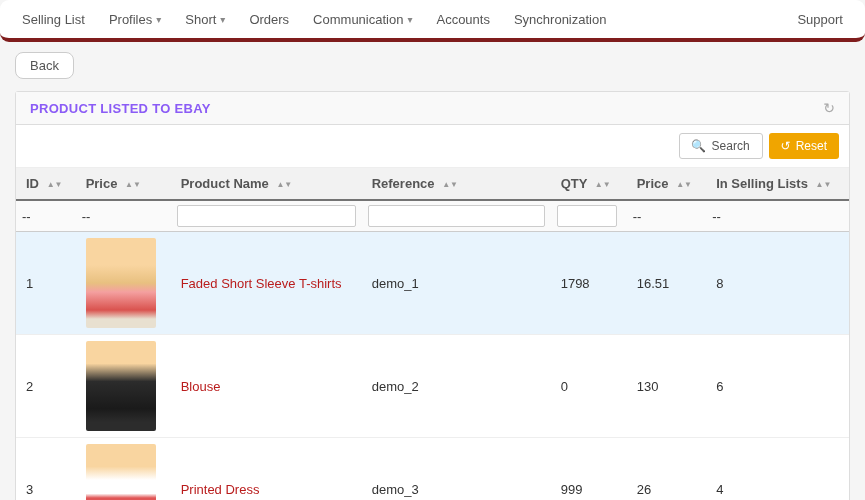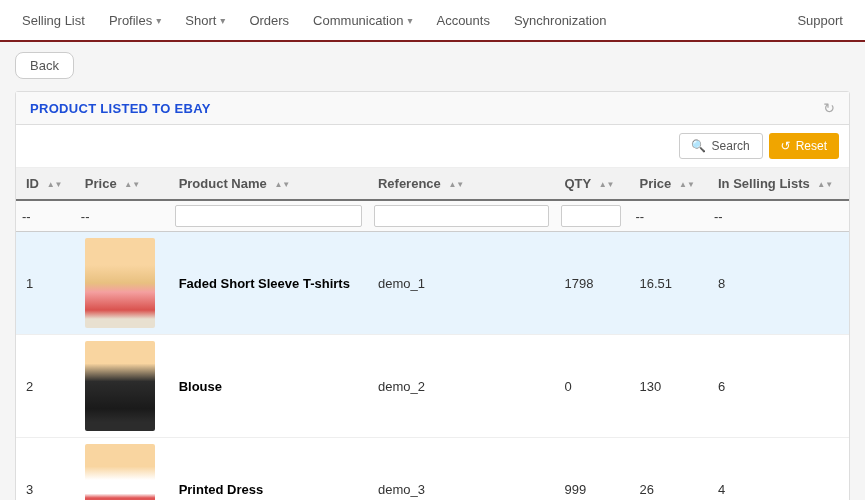--- a/index.html
+++ b/index.html
@@ -1,26 +1,27 @@
 <!DOCTYPE html>
 <html><head>
   <meta charset="utf-8">
   <style>
     * { box-sizing: border-box; margin: 0; padding: 0; }
     body { font-family: Arial, sans-serif; font-size: 13px; background: #f5f5f5; color: #333; }
 
     
     .top-nav {
       background: #fff;
-      border-bottom: 2px solid #7f1d1d;
+      border-bottom: 4px solid #7f1d1d;
       display: flex;
       align-items: center;
       padding: 0 10px;
       height: 42px;
       justify-content: space-between;
+      border-radius: 9px;
     }
     .nav-left {
       display: flex;
       align-items: center;
       gap: 0;
     }
     .nav-item {
       padding: 0 12px;
       height: 42px;
       display: flex;
@@ -61,21 +62,21 @@
       background: #f9f9f9;
       border-bottom: 1px solid #ddd;
       padding: 8px 14px;
       display: flex;
       align-items: center;
       justify-content: space-between;
     }
     .panel-title {
       font-size: 13px;
       font-weight: bold;
-      color: #1d4ed8;
+      color: #8b5cf6;
       text-transform: uppercase;
       letter-spacing: 0.3px;
     }
     .refresh-icon {
       color: #aaa;
       font-size: 14px;
       cursor: pointer;
     }
 
     
@@ -150,24 +151,23 @@
       outline: none;
     }
     tbody tr {
       border-bottom: 1px solid #eee;
     }
     tbody td {
       padding: 6px 10px;
       vertical-align: middle;
     }
     .product-link {
-      color: #000000;
+      color: #b91c1c;
       text-decoration: none;
       cursor: pointer;
-      font-weight: bold;
     }
 
     
     .figure-1 {
       width: 70px;
       height: 90px;
       background: linear-gradient(180deg, #f9d5a0 30%, #e8c080 50%, #f4a0a0 60%, #d9534f 80%, #e8e0d0 90%);
       border-radius: 2px;
       position: relative;
     }

